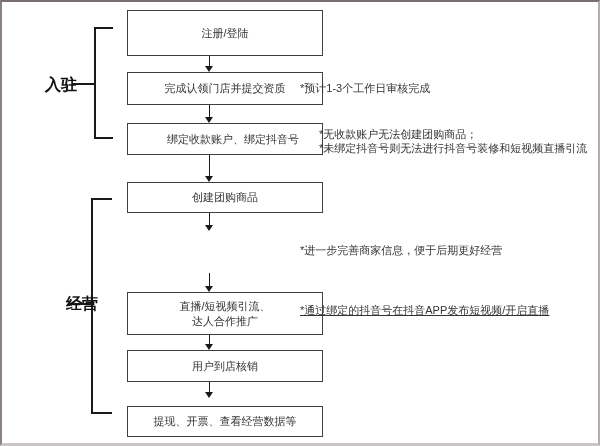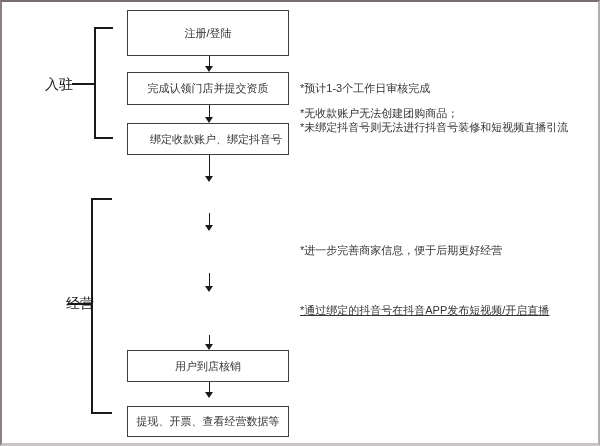--- a/index.html
+++ b/index.html
@@ -9,35 +9,35 @@
     box-sizing:border-box;
     background:#ffffff;
     border-top:2px solid #786d72;
     border-left:2px solid #8a8085;
     border-right:2px solid #b2adb0;
     border-bottom:3px solid #c9c5c7;
     font-family:"Liberation Sans","DejaVu Sans",sans-serif;
     overflow:hidden;
   }
   .box{
-    position:absolute;left:125px;width:162px;
+    position:absolute;left:125px;width:196px;
     box-sizing:border-box;
     border:1px solid #3f3f3f;background:#fff;
     display:flex;align-items:center;justify-content:center;
     text-align:center;font-size:11px;line-height:15px;color:#333;
     white-space:pre-line;
   }
   .arrow{position:absolute;left:203px;width:9px;}
   .arrow .shaft{position:absolute;left:4px;top:0;bottom:5px;width:1px;background:#1a1a1a;}
   .arrow .head{position:absolute;left:0;bottom:0;width:0;height:0;
     border-left:4.5px solid transparent;border-right:4.5px solid transparent;
     border-top:6px solid #1a1a1a;}
   .vline{position:absolute;width:2px;background:#1a1a1a;}
   .hline{position:absolute;height:2px;background:#1a1a1a;}
-  .stage{position:absolute;font-size:14px;font-weight:normal;color:#111;line-height:15px;}
+  .stage{position:absolute;font-size:16px;font-weight:bold;color:#111;line-height:15px;}
   .note{position:absolute;left:298px;font-size:11px;line-height:14px;color:#333;white-space:pre-line;}
 </style>
 </head>
 <body>
 
 <div class="canvas">
 
   <div>
     <div class="vline" style="left:92px;top:25px;height:112px;"></div>
     <div class="hline" style="left:92px;top:25px;width:19px;"></div>
@@ -50,20 +50,23 @@
     <div class="vline" style="left:89px;top:196px;height:216px;"></div>
     <div class="hline" style="left:89px;top:196px;width:21px;"></div>
     <div class="hline" style="left:89px;top:410px;width:21px;"></div>
     <div class="hline" style="left:66px;top:301px;width:25px;"></div>
     <div class="stage" style="left:40px;top:294px;margin-left:24px;">经营</div>
   </div>
 
   <div class="box" style="top:8px;height:46px;">注册/登陆</div>
   <div class="box" style="top:70px;height:33px;">完成认领门店并提交资质</div>
   <div class="box" style="top:121px;height:32px;padding-left:16px;">绑定收款账户、绑定抖音号</div>
+  <div class="box" style="top:180px;height:31px;">创建团购商品</div>
+  <div class="box" style="top:290px;height:43px;">直播/短视频引流、
+达人合作推广</div>
   <div class="box" style="top:348px;height:32px;">用户到店核销</div>
   <div class="box" style="top:396px;height:31px;margin-top:8px;">提现、开票、查看经营数据等</div>
 
   <div class="arrow" style="top:54px;height:16px;">
       <div class="shaft"></div>
       <div class="head"></div>
     </div>
   <div class="arrow" style="top:103px;height:18px;">
       <div class="shaft"></div>
       <div class="head"></div>
@@ -83,18 +86,18 @@
   <div class="arrow" style="top:333px;height:15px;">
       <div class="shaft"></div>
       <div class="head"></div>
     </div>
   <div class="arrow" style="top:380px;height:16px;">
       <div class="shaft"></div>
       <div class="head"></div>
     </div>
 
   <div class="note" style="top:79px;">*预计1-3个工作日审核完成</div>
-  <div class="note" style="top:104px;">*无收款账户无法创建团购商品；
+  <div class="note" style="top:125px;margin-left:19px;">*无收款账户无法创建团购商品；
 *未绑定抖音号则无法进行抖音号装修和短视频直播引流</div>
   <div class="note" style="top:241px;">*进一步完善商家信息，便于后期更好经营</div>
   <div class="note" style="top:301px;text-decoration:underline;">*通过绑定的抖音号在抖音APP发布短视频/开启直播</div>
 
 </div>
 
 </body></html>

